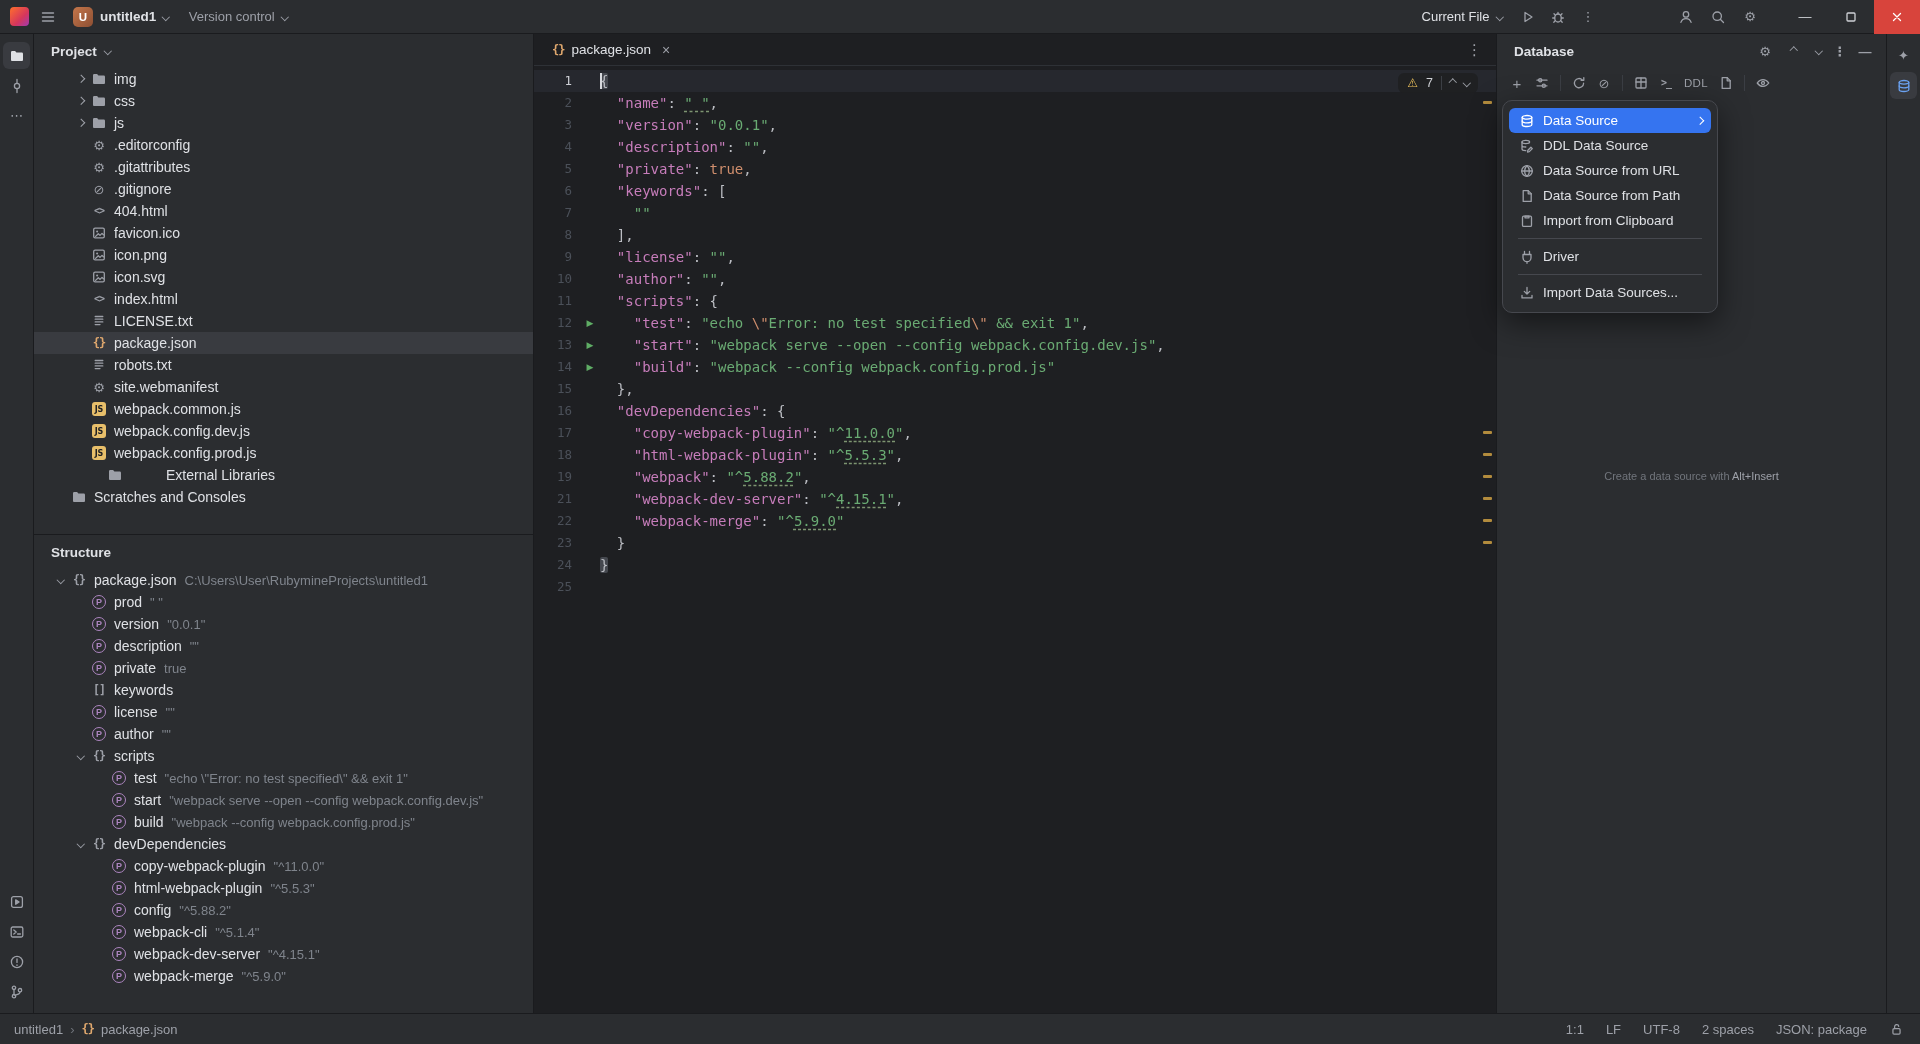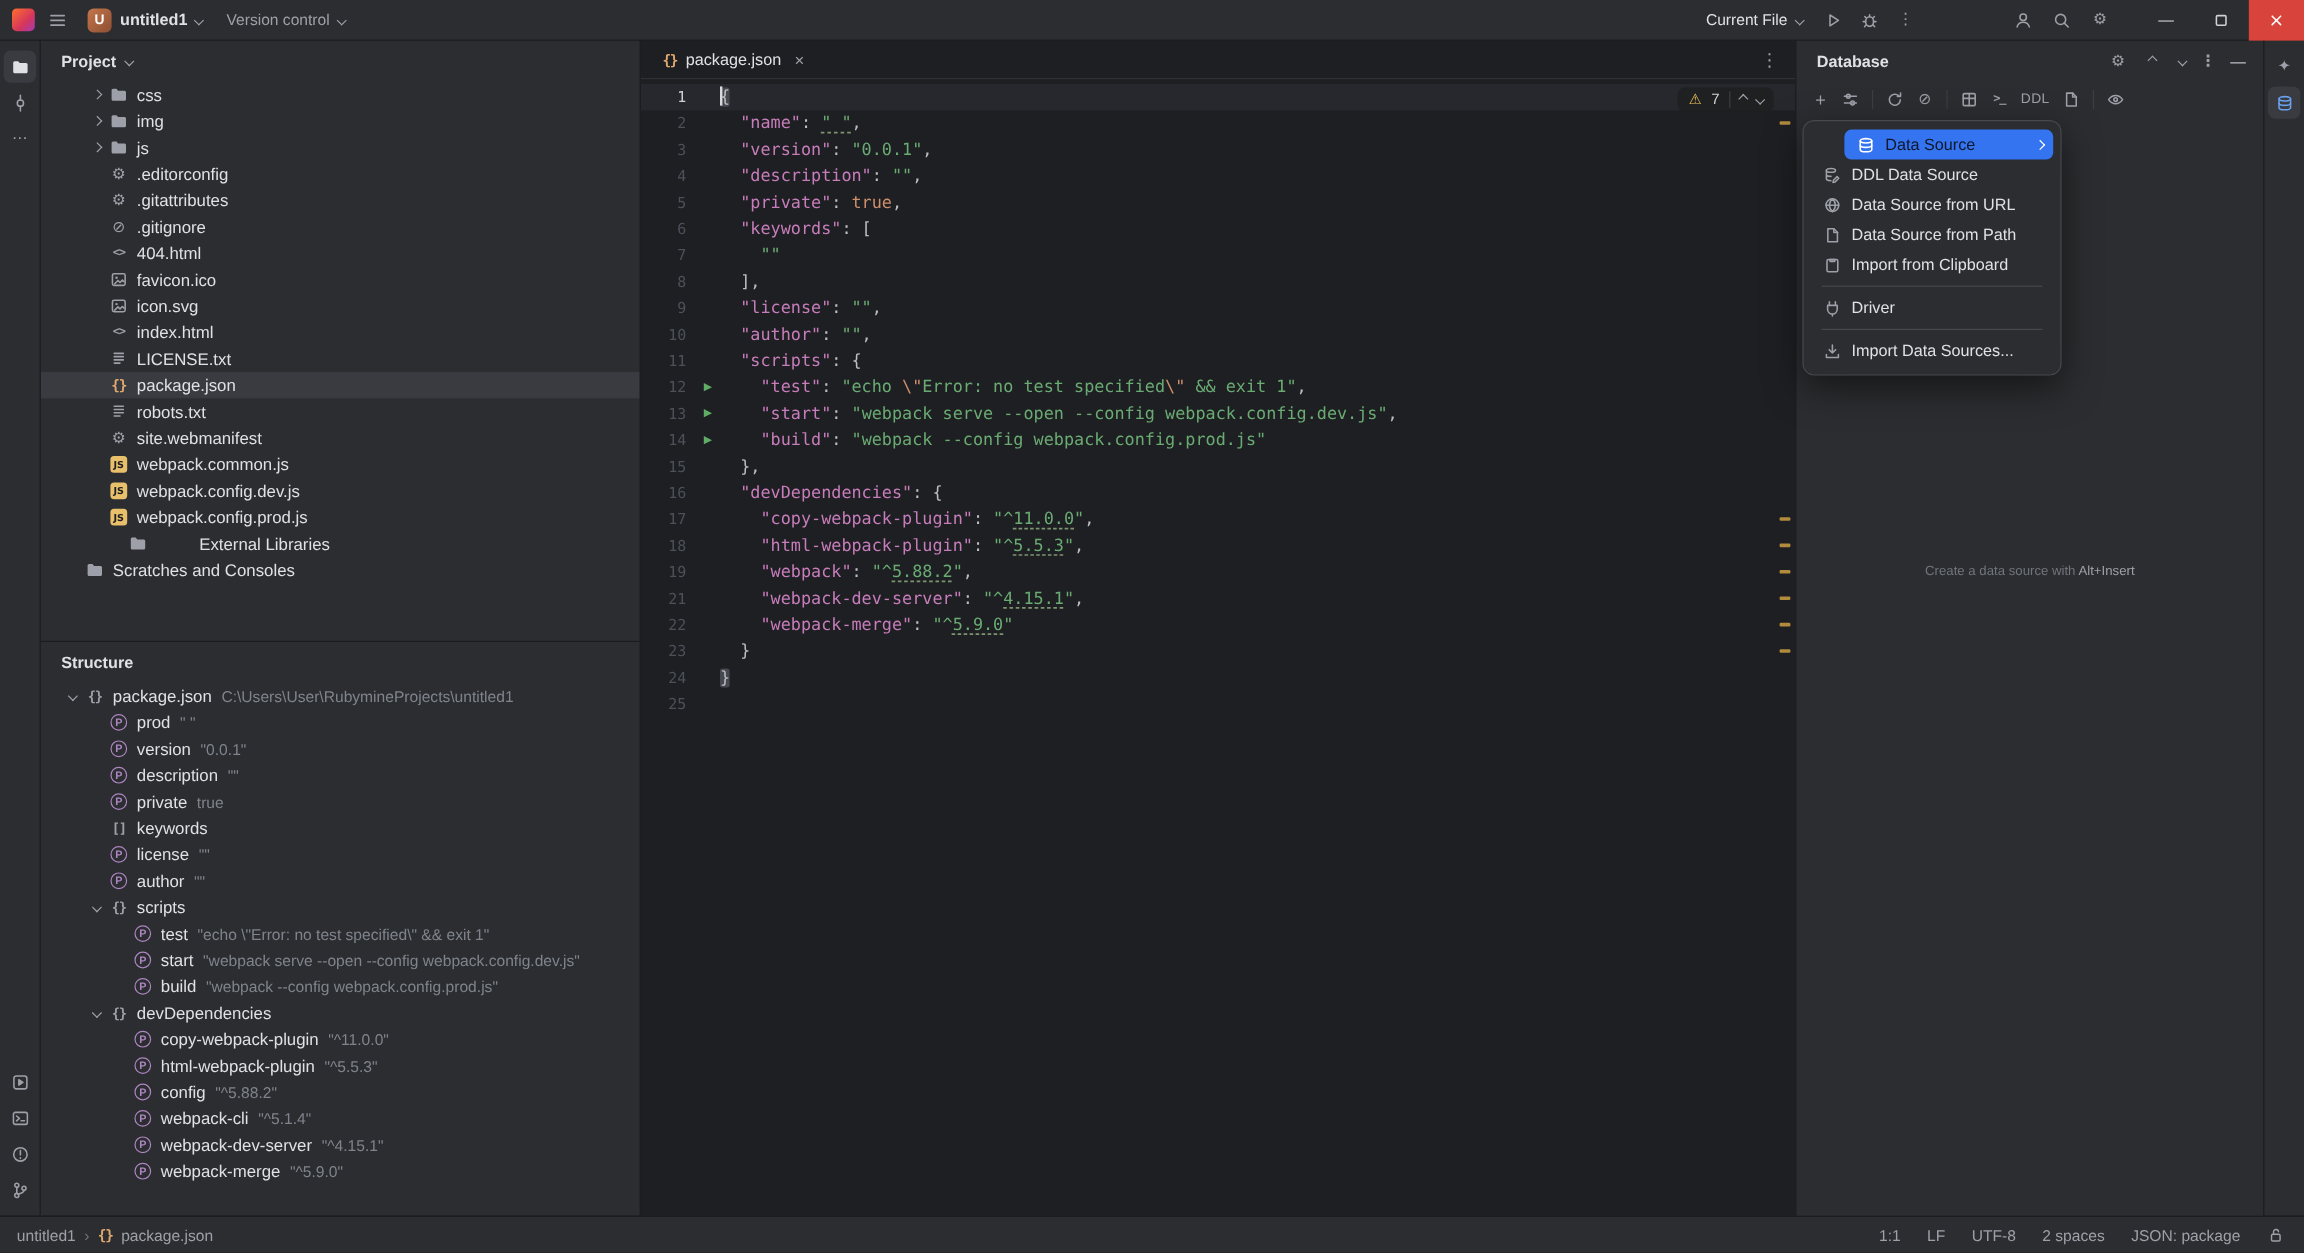--- a/index.html
+++ b/index.html
@@ -94,21 +94,21 @@
   .twbtn{width:22px;height:22px;display:flex;align-items:center;justify-content:center;color:#9da0a8;border-radius:4px;font-size:13px;}
   .db-toolbar{height:30px;flex:0 0 30px;display:flex;align-items:center;gap:1px;padding:0 8px;color:#9da0a8;}
   .tbtn{width:24px;height:24px;display:flex;align-items:center;justify-content:center;border-radius:4px;}
   .tbtn.ddl{width:auto;font-size:11.5px;padding:0 5px;letter-spacing:.3px;}
   .tsep{width:1px;height:16px;background:#3b3e44;margin:0 5px;}
   .db-body{flex:1;position:relative;}
   .menu{position:absolute;top:2px;left:5px;width:216px;background:#2b2d30;border:1px solid #46484e;border-radius:10px;
     padding:7px 6px;box-shadow:0 10px 30px rgba(0,0,0,.5);z-index:10;}
   .mitem{height:25px;display:flex;align-items:center;gap:8px;padding:0 9px;border-radius:6px;font-size:13.5px;color:#dfe1e5;}
   .mitem .micon{width:17px;flex:0 0 17px;display:flex;justify-content:center;color:#9da0a8;}
-  .mitem.sel{background:var(--accent,#3574f0);color:#0f172a;margin-left:28px;}
+  .mitem.sel{background:var(--accent,#3574f0);color:#ffffff;}
   .mitem.sel .micon{color:#fff;}
   .mitem.sel .chev{border-color:#fff;}
   .msub{margin-left:auto;}
   .msep{height:1px;background:#46484e;margin:5px 9px;}
   .db-hint{position:absolute;top:372px;left:0;right:0;text-align:center;font-size:11px;color:#71757c;}
   .db-hint b{color:#9da0a8;font-weight:normal;}
 
   
   .statusbar{height:31px;flex:0 0 31px;background:var(--panel,#2b2d30);border-top:1px solid #1a1b1e;
     display:flex;align-items:center;padding:0 16px 0 14px;font-size:13px;color:#9da0a8;}
@@ -285,32 +285,32 @@
         <div class="tree" id="project-tree">
             <div class="trow" style="padding-left: 38px;">
               <span class="chevbox">
                 <span class="chev r"></span>
               </span>
               <span class="ic ticon">
                 <svg width="16" height="16" viewBox="0 0 16 16">
                   <path fill="currentColor" d="M2 4.3c0-.7.5-1.3 1.2-1.3h2.9l1.3 1.6h5.4c.7 0 1.2.6 1.2 1.3v5.8c0 .7-.5 1.3-1.2 1.3H3.2c-.7 0-1.2-.6-1.2-1.3z"></path>
                 </svg>
               </span>
-              <span class="tlabel">css</span>
+              <span class="tlabel">img</span>
             </div>
             <div class="trow" style="padding-left: 38px;">
               <span class="chevbox">
                 <span class="chev r"></span>
               </span>
               <span class="ic ticon">
                 <svg width="16" height="16" viewBox="0 0 16 16">
                   <path fill="currentColor" d="M2 4.3c0-.7.5-1.3 1.2-1.3h2.9l1.3 1.6h5.4c.7 0 1.2.6 1.2 1.3v5.8c0 .7-.5 1.3-1.2 1.3H3.2c-.7 0-1.2-.6-1.2-1.3z"></path>
                 </svg>
               </span>
-              <span class="tlabel">img</span>
+              <span class="tlabel">css</span>
             </div>
             <div class="trow" style="padding-left: 38px;">
               <span class="chevbox">
                 <span class="chev r"></span>
               </span>
               <span class="ic ticon">
                 <svg width="16" height="16" viewBox="0 0 16 16">
                   <path fill="currentColor" d="M2 4.3c0-.7.5-1.3 1.2-1.3h2.9l1.3 1.6h5.4c.7 0 1.2.6 1.2 1.3v5.8c0 .7-.5 1.3-1.2 1.3H3.2c-.7 0-1.2-.6-1.2-1.3z"></path>
                 </svg>
               </span>
@@ -347,20 +347,31 @@
             <div class="trow" style="padding-left: 38px;">
               <span class="chevbox"></span>
               <span class="ic ticon">
                 <svg width="16" height="16" viewBox="0 0 16 16" fill="none" stroke="currentColor" stroke-width="1.3" stroke-linecap="round" stroke-linejoin="round">
                   <rect x="2.7" y="3.2" width="10.6" height="9.6" rx="1.4"></rect>
                   <circle cx="6.1" cy="6.4" r="1" fill="currentColor" stroke="none"></circle>
                   <path d="M4.6 11.4l2.7-2.7 1.7 1.7 2-2 1.4 1.4"></path>
                 </svg>
               </span>
               <span class="tlabel">favicon.ico</span>
+            </div>
+            <div class="trow" style="padding-left: 38px;">
+              <span class="chevbox"></span>
+              <span class="ic ticon">
+                <svg width="16" height="16" viewBox="0 0 16 16" fill="none" stroke="currentColor" stroke-width="1.3" stroke-linecap="round" stroke-linejoin="round">
+                  <rect x="2.7" y="3.2" width="10.6" height="9.6" rx="1.4"></rect>
+                  <circle cx="6.1" cy="6.4" r="1" fill="currentColor" stroke="none"></circle>
+                  <path d="M4.6 11.4l2.7-2.7 1.7 1.7 2-2 1.4 1.4"></path>
+                </svg>
+              </span>
+              <span class="tlabel">icon.png</span>
             </div>
             <div class="trow" style="padding-left: 38px;">
               <span class="chevbox"></span>
               <span class="ic ticon">
                 <svg width="16" height="16" viewBox="0 0 16 16" fill="none" stroke="currentColor" stroke-width="1.3" stroke-linecap="round" stroke-linejoin="round">
                   <rect x="2.7" y="3.2" width="10.6" height="9.6" rx="1.4"></rect>
                   <circle cx="6.1" cy="6.4" r="1" fill="currentColor" stroke="none"></circle>
                   <path d="M4.6 11.4l2.7-2.7 1.7 1.7 2-2 1.4 1.4"></path>
                 </svg>
               </span>

